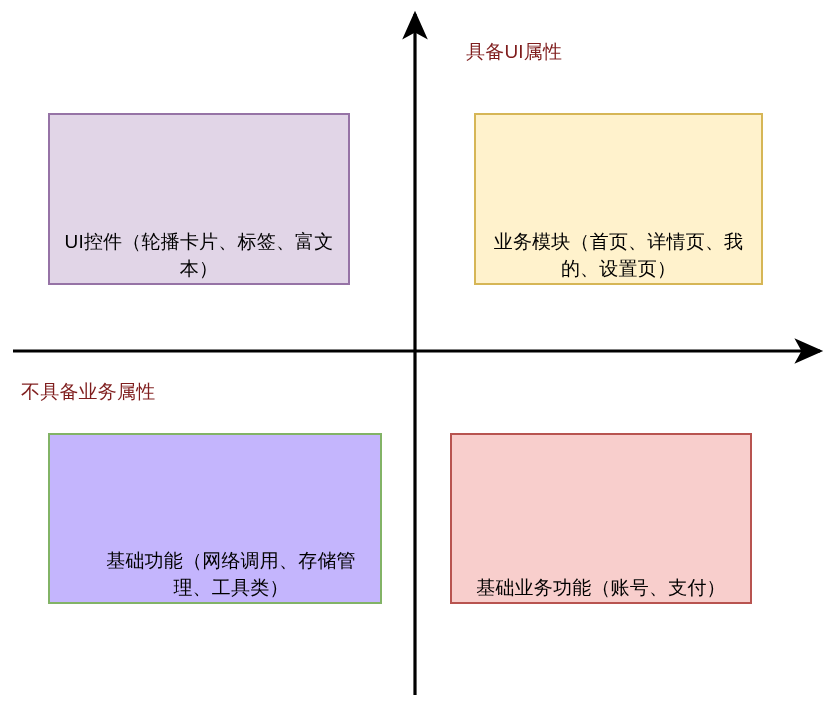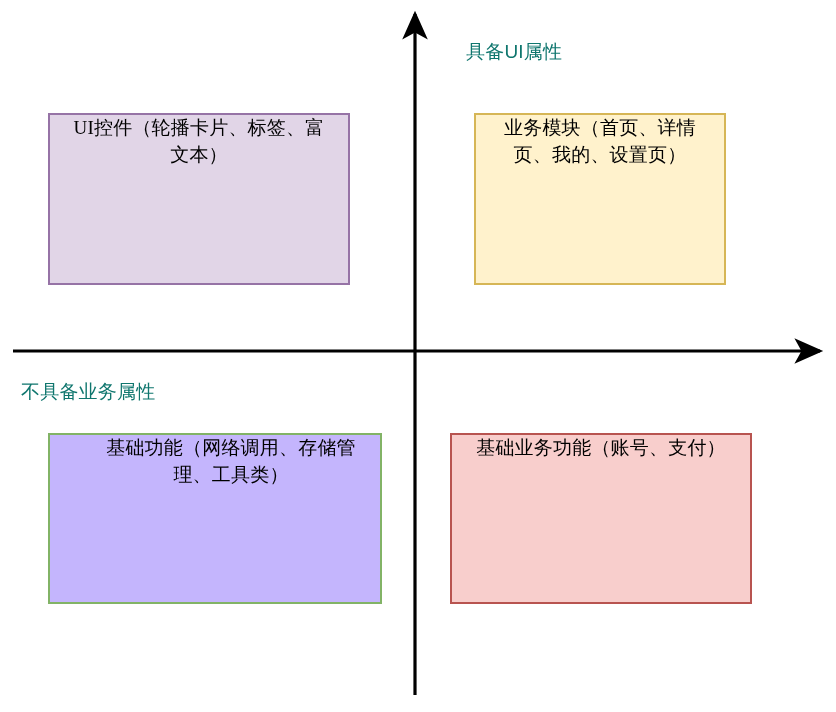--- a/index.html
+++ b/index.html
@@ -29,48 +29,47 @@
     pointer-events: none;
   }
 
   
   .quad-box {
     position: absolute;
     box-sizing: border-box;
     border-style: solid;
     border-width: 2px;
     display: flex;
-    align-items: flex-start;
+    align-items: flex-end;
     justify-content: center;
     text-align: center;
-    font-family: Liberation Serif, serif;
   }
   .quad-label {
     font-size: 19px;
     line-height: 1.42;
     color: #000000;
     padding: 0 14px;
     letter-spacing: 0.2px;
   }
 
   #box-ui-widget   { left: 48px;  top: 113px; width: 302px; height: 172px;
                      background: #e1d5e7; border-color: #9673a6; }
-  #box-business-module { left: 474px; top: 113px; width: 252px; height: 172px;
+  #box-business-module { left: 474px; top: 113px; width: 289px; height: 172px;
                      background: #fff2cc; border-color: #d6b656; }
   #box-base-function { left: 48px;  top: 433px; width: 334px; height: 171px;
                      background: #c4b5fd; border-color: #82b366; padding-left: 32px; }
   #box-base-business { left: 450px; top: 433px; width: 302px; height: 171px;
                      background: #f8cecc; border-color: #b85450; }
 
   
   .axis-label {
     position: absolute;
     font-size: 19px;
     line-height: 22px;
-    color: #0f766e;
+    color: #7f1d1d;
     white-space: nowrap;
     letter-spacing: 0.2px;
   }
   #label-top    { left: 466px; top: 41px; }
   #label-left   { left: 21px;  top: 381px; text-align: center; }
   #label-right  { left: 686px; top: 381px; }
   #label-bottom { left: 466px; top: 661px; }
 </style>
 </head>
 <body>

